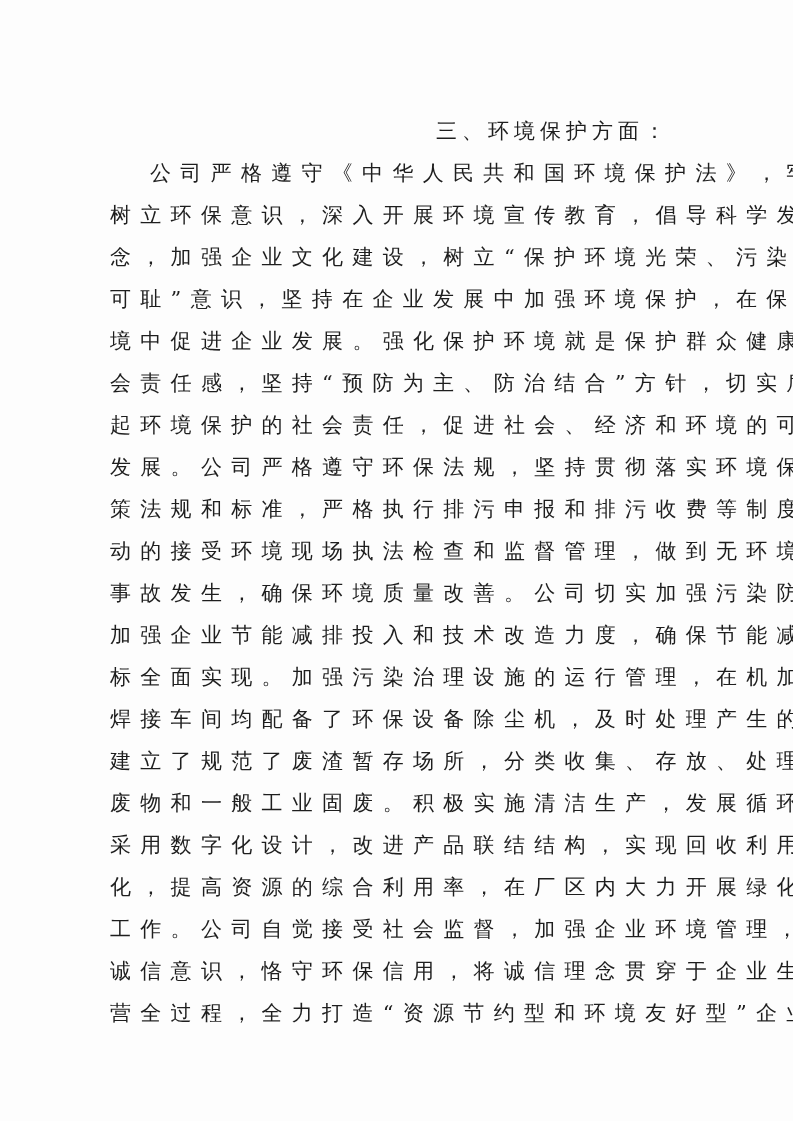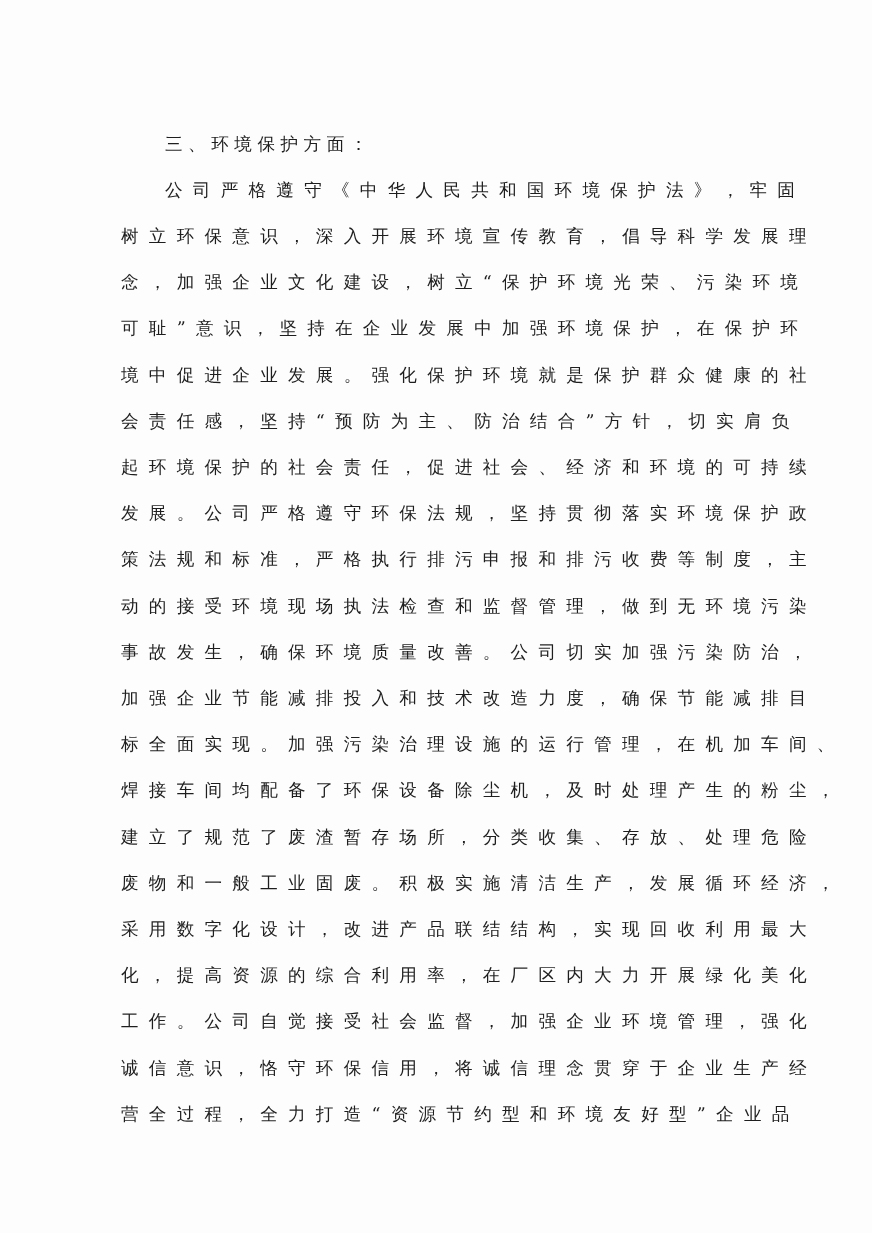--- a/index.html
+++ b/index.html
@@ -8,21 +8,21 @@
     position: absolute; left: 0; top: 0; width: 793px; height: 1121px;
     background: #fdfdfd;
   }
   .doc-body {
     position: absolute; left: 110px; top: 110px; width: 560px;
     font-family: "DejaVu Serif", "Liberation Serif", serif;
     color: #1e1e1e;
   }
   .line {
     height: 42px; line-height: 42px;
-    font-size: 16px; letter-spacing: 9.3px; white-space: nowrap;
+    font-size: 21px; letter-spacing: 9.3px; white-space: nowrap; text-align: right;
   }
   .indent { padding-left: 40px; }
   .heading { letter-spacing: 5px; }
 </style>
 </head>
 <body>
 
 <div class="page">
   <div class="doc-body">
     <div class="line indent heading">三、环境保护方面：</div>

